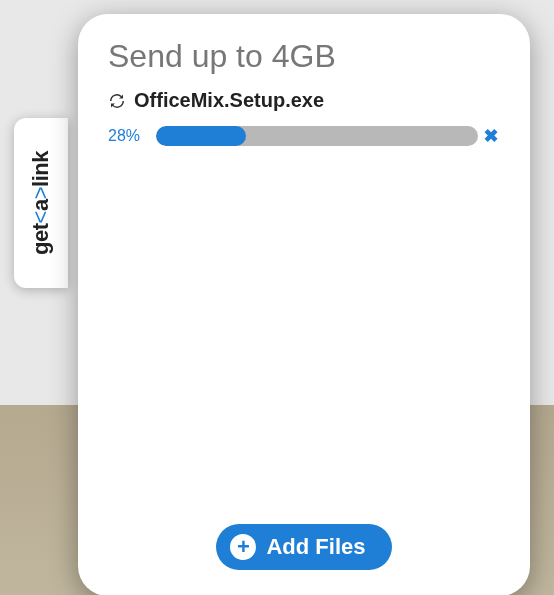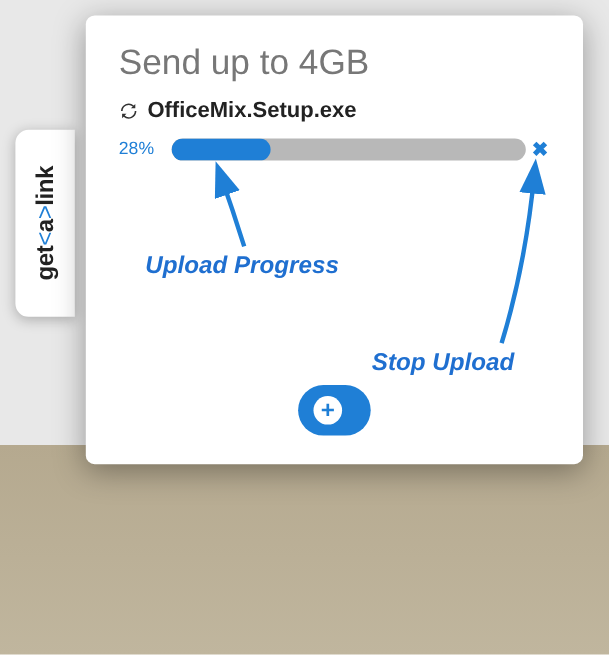--- a/index.html
+++ b/index.html
@@ -33,23 +33,23 @@
     letter-spacing: -0.5px;
   }
   .side-tab-label .lt { color: #1f7fd6; font-weight: 400; }
   .side-tab-label .a { color: #222; }
   .side-tab-label .gt { color: #1f7fd6; font-weight: 400; }
   .card {
     position: absolute;
     left: 78px;
     top: 14px;
     width: 452px;
-    height: 408px;
+    height: 582px;
     background: #fff;
-    border-radius: 8px;
+    border-radius: 30px;
     box-shadow: 0 6px 28px rgba(0,0,0,0.35);
     padding: 24px 30px 26px 30px;
     display: flex;
     flex-direction: column;
   }
   .title {
     font-size: 32px;
     font-weight: 300;
     color: #777;
     margin-bottom: 14px;
@@ -171,38 +171,18 @@
   <div class="progress-row">
     <span class="percent">28%</span>
     <div class="progress-bar">
       <div class="progress-fill" style="width:28%"></div>
     </div>
     <button class="stop-btn">
       <span>✖</span>
     </button>
   </div>
 
-  <div class="annotations">
-    <svg class="arrow" style="left:84px; top:-2px;" width="60" height="80">
-      <defs>
-        <marker id="ah1" markerWidth="10" markerHeight="10" refX="5" refY="3" orient="auto">
-          <path d="M0,0 L8,3 L0,6 Z" fill="#1f7fd6"></path>
-        </marker>
-      </defs>
-      <path d="M30 72 Q20 40 8 6" stroke="#1f7fd6" stroke-width="4" fill="none" marker-end="url(#ah1)"></path>
-    </svg>
-    <div class="anno-label" style="left:24px; top:74px;">Upload Progress</div>
-
-    <svg class="arrow" style="left:320px; top:-4px;" width="70" height="170">
-      <defs>
-        <marker id="ah2" markerWidth="10" markerHeight="10" refX="5" refY="3" orient="auto">
-          <path d="M0,0 L8,3 L0,6 Z" fill="#1f7fd6"></path>
-        </marker>
-      </defs>
-      <path d="M28 162 Q50 90 58 6" stroke="#1f7fd6" stroke-width="4" fill="none" marker-end="url(#ah2)"></path>
-    </svg>
-    <div class="anno-label" style="left:230px; top:162px;">Stop Upload</div>
-  </div>
 
   <button class="add-btn">
     <span class="plus-circle">+</span>
+    <span>Add Files</span>
   </button>
 </div>
 
 </body></html>

